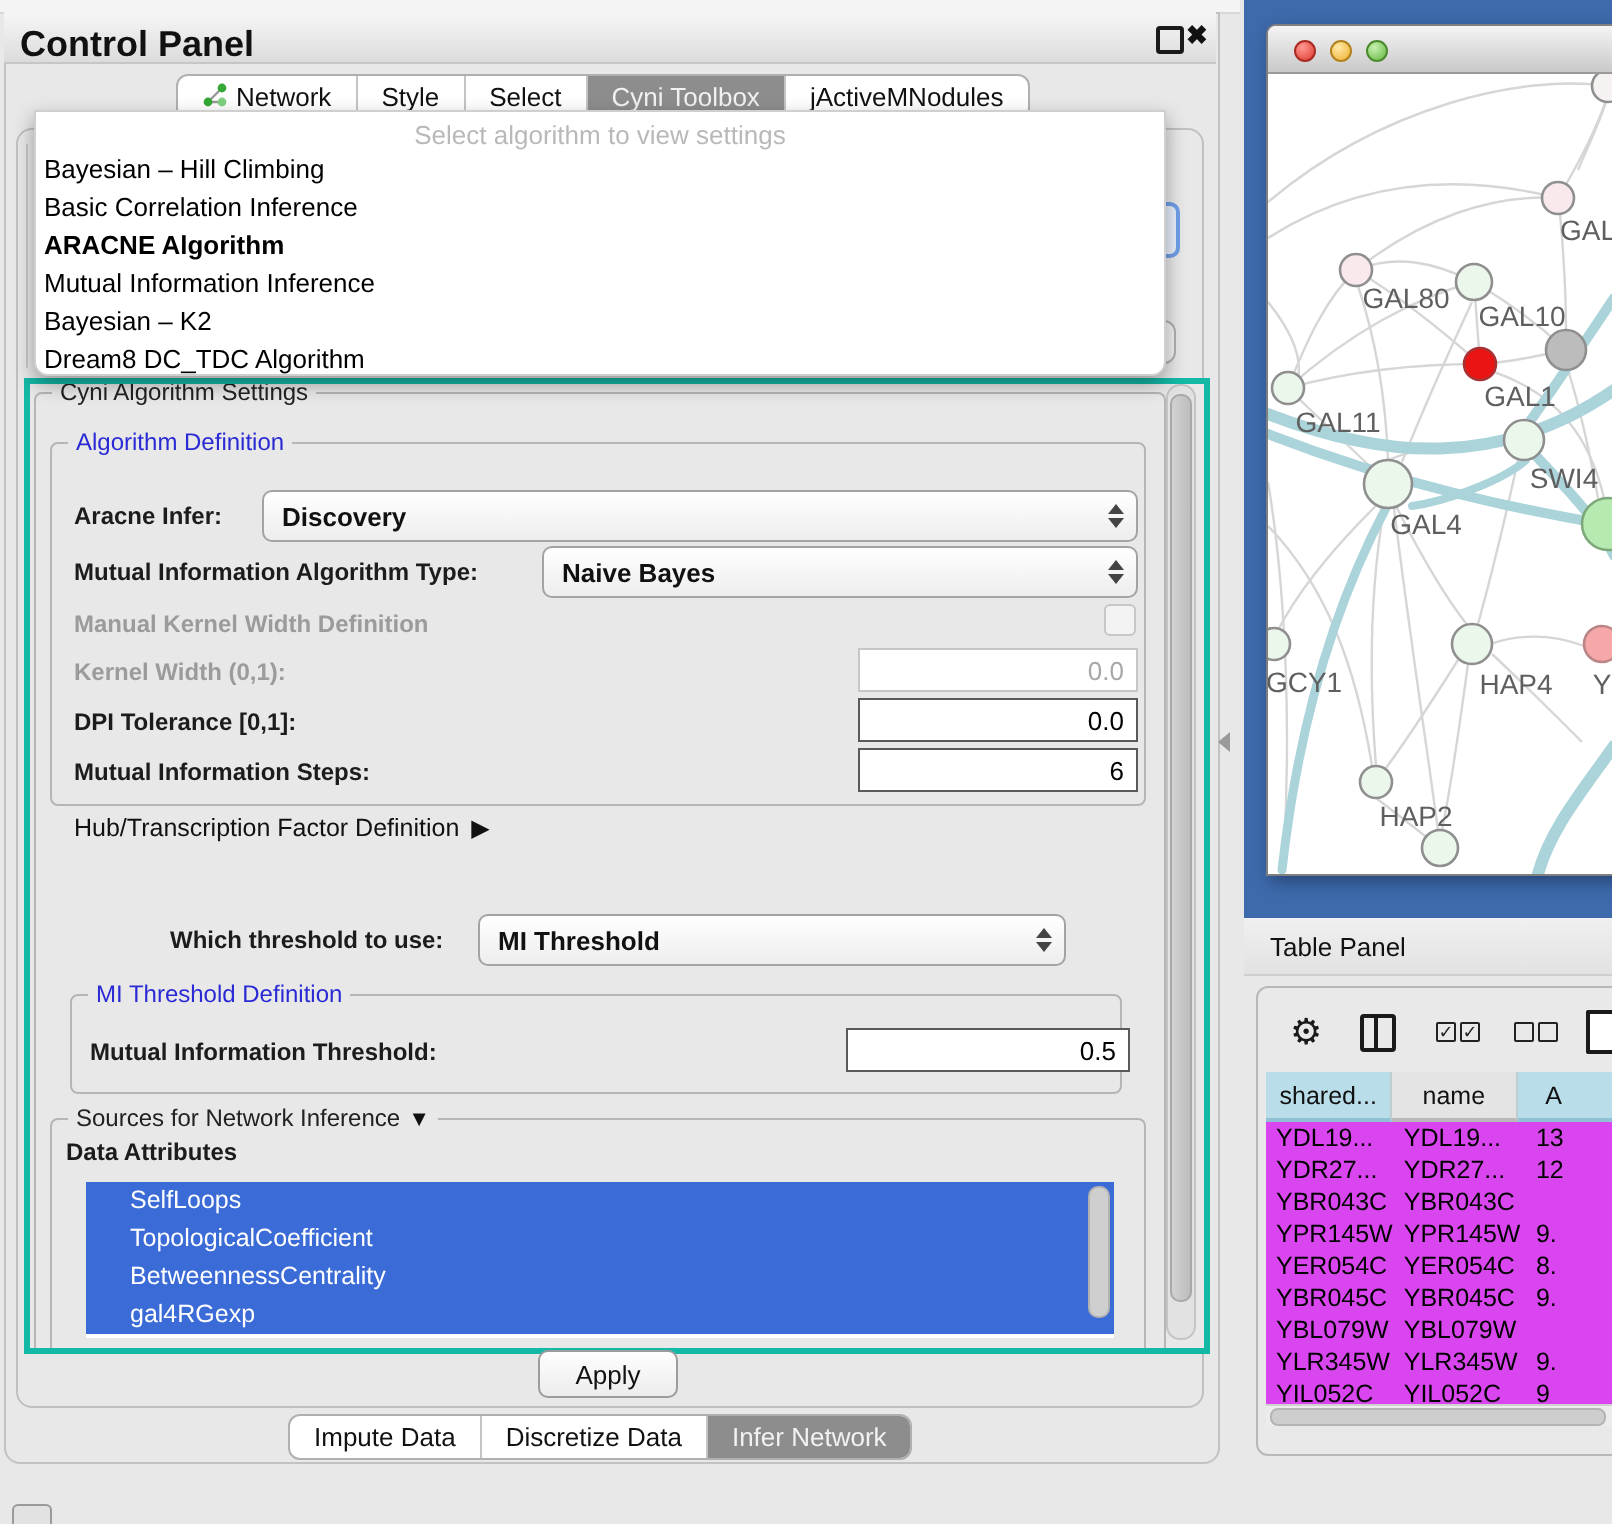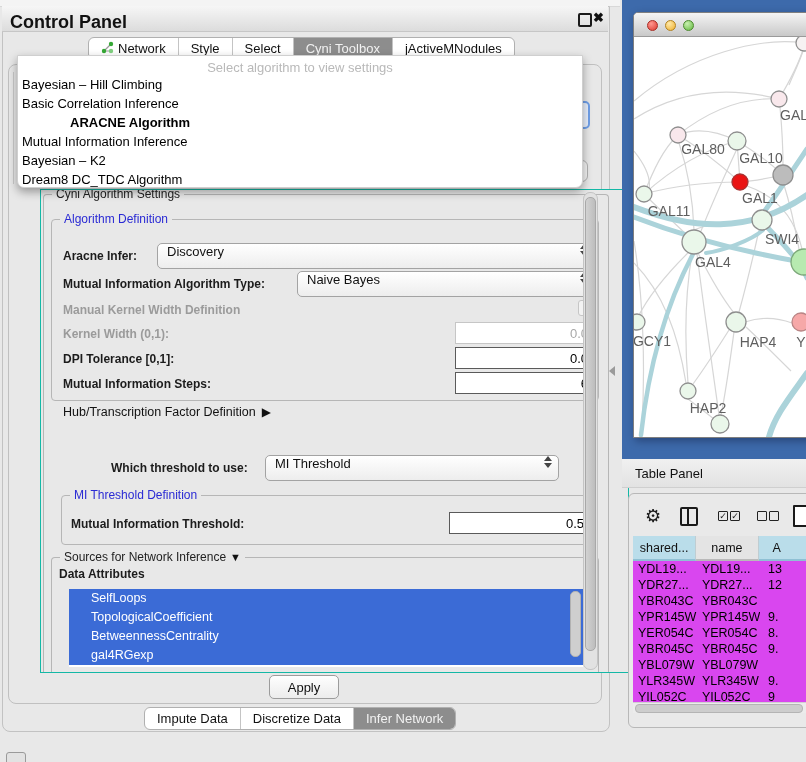--- a/index.html
+++ b/index.html
@@ -26,33 +26,33 @@
   
   .inner-panel{left:8px;top:64px;width:592px;height:638px;background:#e8e8e8;border:1px solid #c0c0c0;border-radius:8px;}
   .hidden-group-vline{left:13px;top:72px;width:0;height:112px;border-left:1px solid #c9c9c9;}
   .hidden-combo-frag{left:548px;top:160px;width:38px;height:20px;border:1px solid #b0b0b0;border-radius:6px;background:#f2f2f2;z-index:5;}
   .focus-combo-frag{left:574px;top:101px;width:12px;height:24px;border:2px solid #6f9fe8;border-radius:5px;background:#e8effb;z-index:5;}
 
   
   .popup{left:17px;top:55px;width:564px;height:131px;background:#fff;border:1px solid #cfcfcf;border-radius:0 0 7px 7px;box-shadow:0 4px 10px rgba(0,0,0,0.35);z-index:60;}
   .popup .hint{position:absolute;left:0;top:4px;width:100%;text-align:center;color:#b9b9b9;font-size:13px;}
   .popup .pitem{position:absolute;left:4px;font-size:13px;color:#000;white-space:nowrap;}
-  .popup .pitem.bold{font-weight:bold;margin-left:48px;}
-
-  
-  .viewport{left:12px;top:189px;width:587px;height:482px;border:1px solid #14b8a6;background:#e8e8e8;overflow:hidden;margin-left:28px;}
+  .popup .pitem.bold{font-weight:bold;}
+
+  
+  .viewport{left:12px;top:189px;width:587px;height:482px;border:3px solid #14b8a6;background:#e8e8e8;overflow:hidden;}
   .group{position:absolute;border:1px solid #b6b6b6;border-radius:4px;}
   .gtitle{position:absolute;top:-8px;left:8px;background:#e8e8e8;padding:0 4px;font-size:12px;color:#222;white-space:nowrap;}
   .gtitle.blue{color:#2a2ad4;}
   .gtitle.green{color:#35d435;}
   .lbl{position:absolute;font-size:12px;font-weight:bold;color:#1c1c1c;white-space:nowrap;}
   .lbl.dis{color:#9b9b9b;}
   .lbl.plain{font-weight:normal;font-size:12.5px;color:#111;}
 
-  .combo{position:absolute;height:24px;background:linear-gradient(#ffffff,#ededed);border:1px solid #a3a3a3;border-radius:5px;display:flex;align-items:flex-start;}
+  .combo{position:absolute;height:24px;background:linear-gradient(#ffffff,#ededed);border:1px solid #a3a3a3;border-radius:5px;display:flex;align-items:center;font-weight:bold;}
   .combo .cval{flex:1;padding-left:9px;font-size:13px;color:#111;white-space:nowrap;overflow:hidden;}
   .stepper{width:20px;display:flex;flex-direction:column;align-items:center;gap:2px;}
   .tri-up{width:0;height:0;border-left:4px solid transparent;border-right:4px solid transparent;border-bottom:5px solid #444;}
   .tri-dn{width:0;height:0;border-left:4px solid transparent;border-right:4px solid transparent;border-top:5px solid #444;}
 
   .tfield{position:absolute;height:20px;background:#fff;border:1px solid #5a5a5a;}
   .tfield input{width:100%;height:100%;border:none;background:transparent;text-align:right;font-size:13px;padding:0 6px 0 0;box-sizing:border-box;font-family:"Liberation Sans",sans-serif;color:#000;}
   .tfield.dis{border:1px solid #c6c6c6;}
   .tfield.dis input{color:#a8a8a8;}
 

